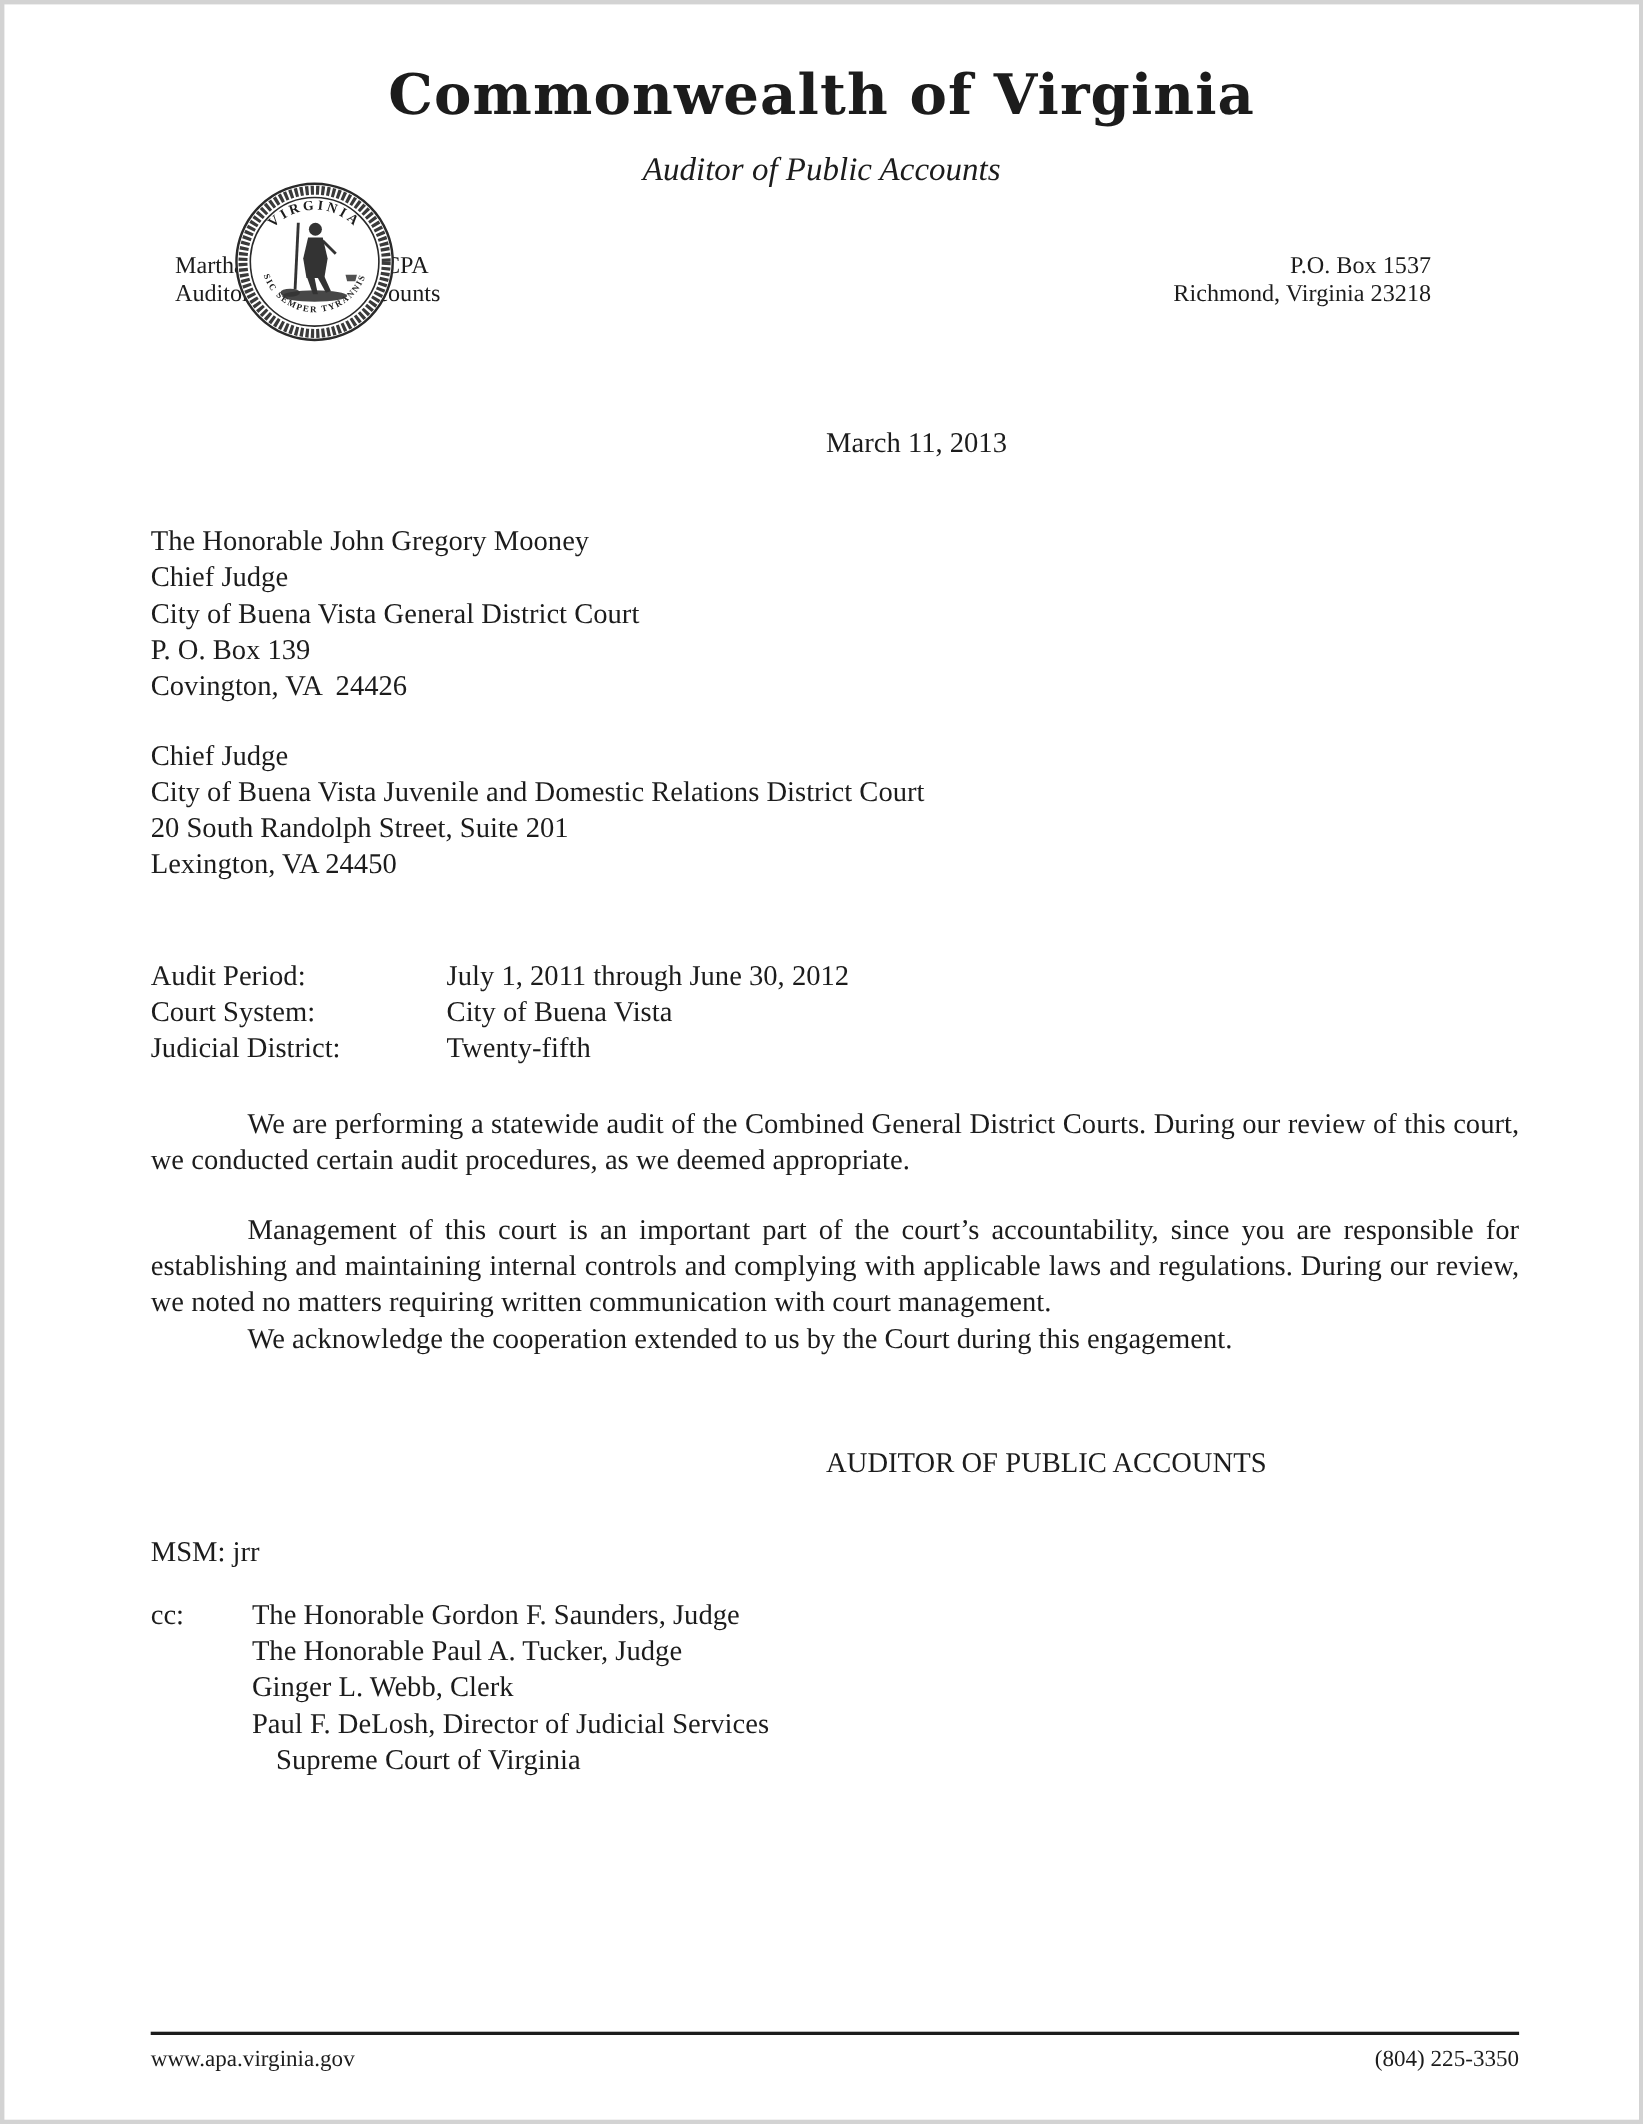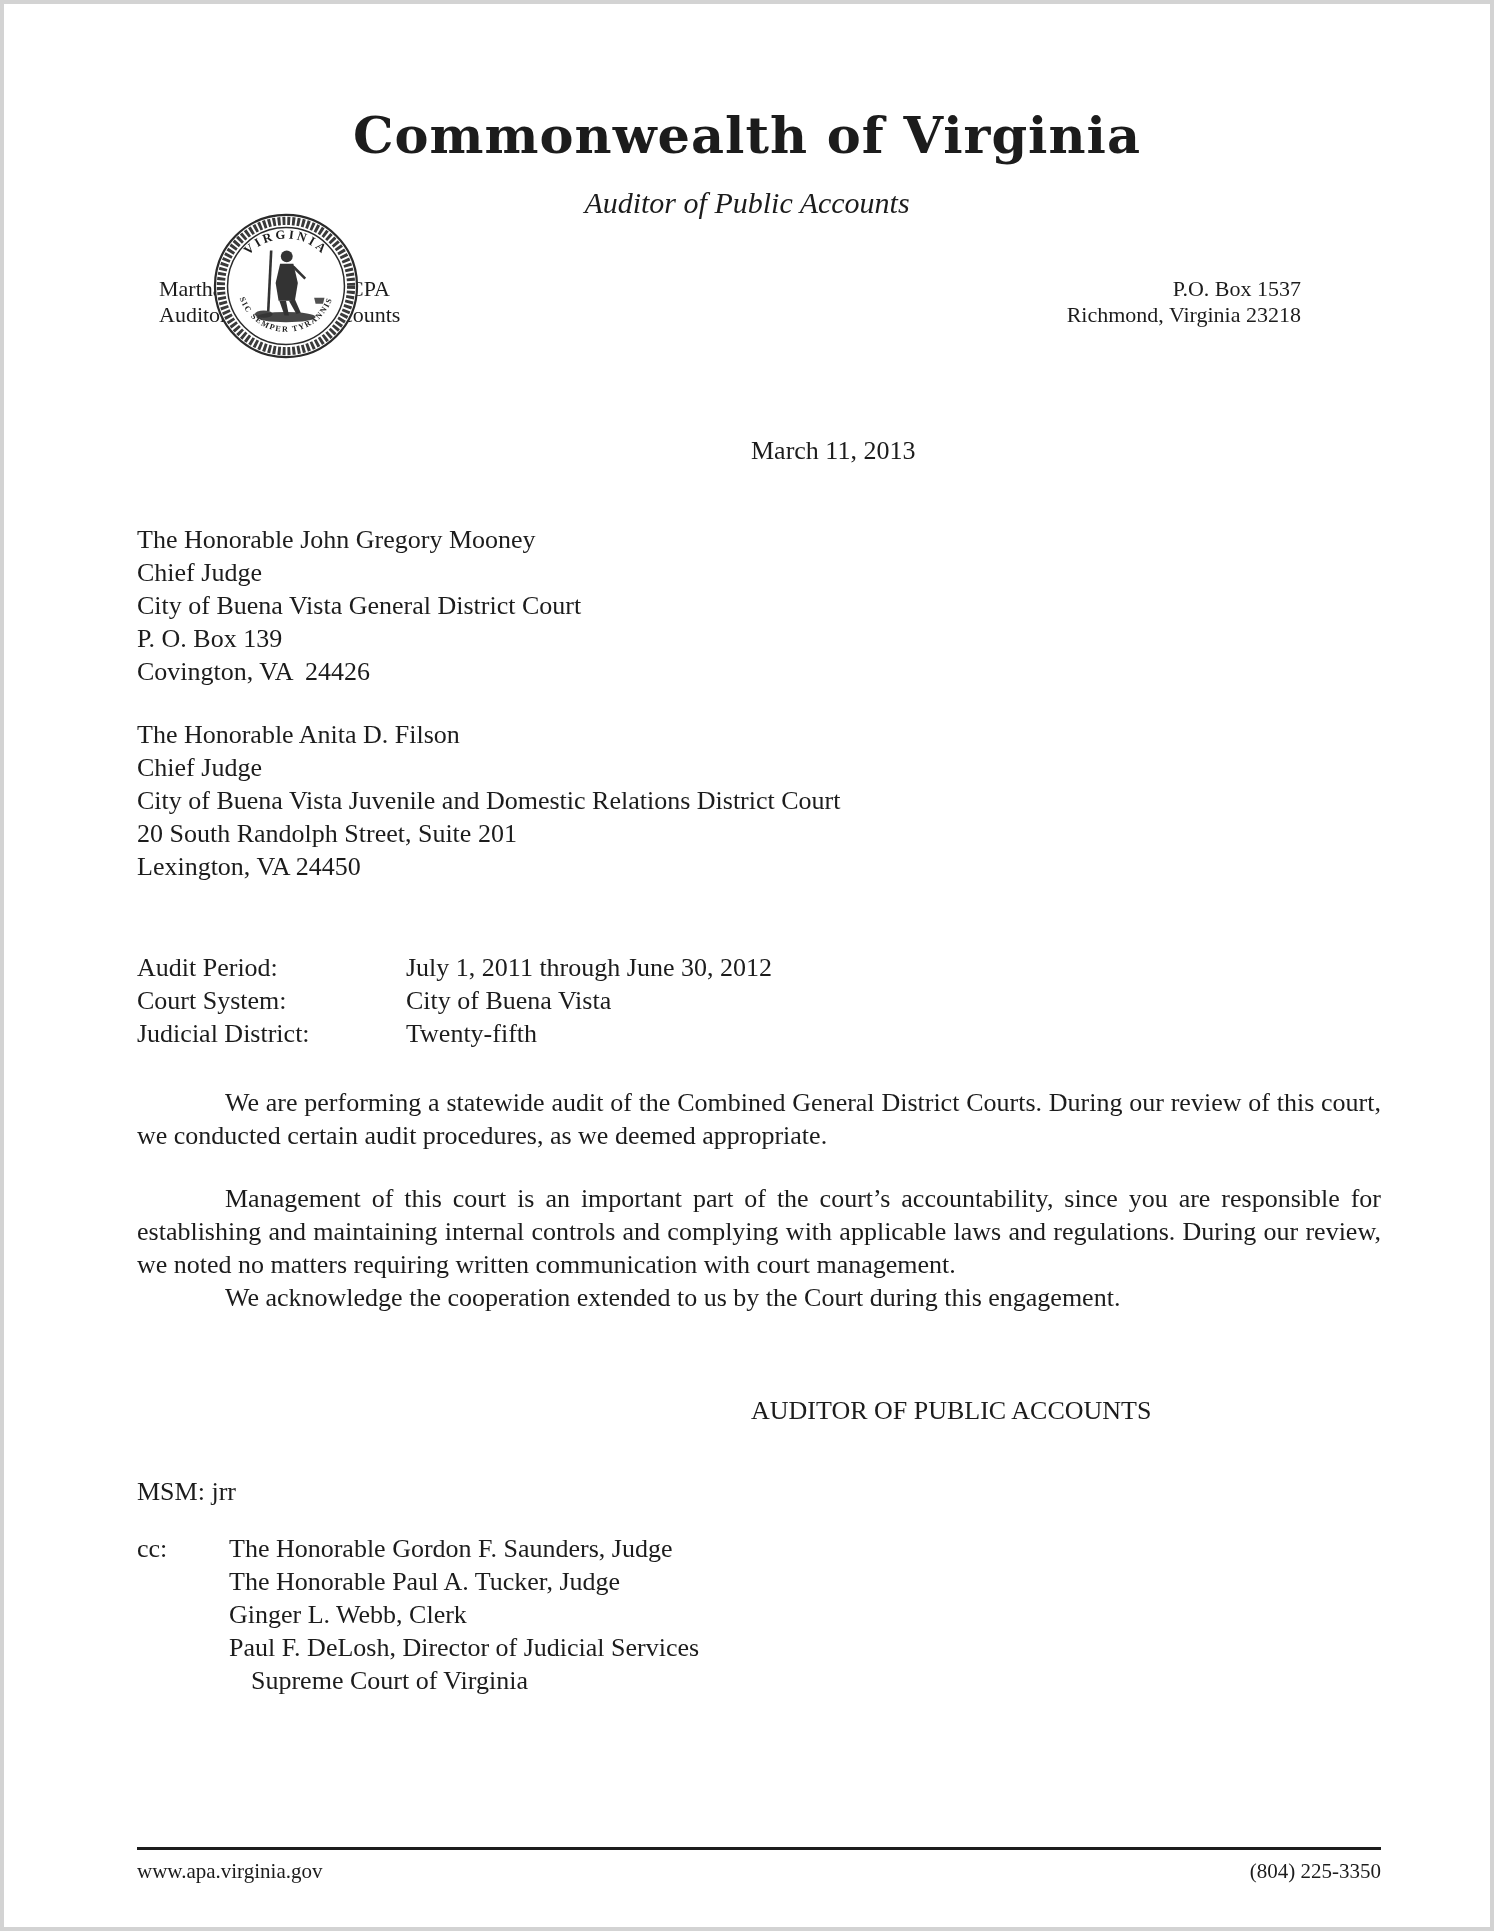--- a/index.html
+++ b/index.html
@@ -19,21 +19,21 @@
   
   .letterhead { position: relative; text-align: center; }
   .seal {
     position: absolute;
     left: 208px;
     top: 112px;
     width: 148px;
     height: 148px;
   }
   .lh-title {
-    margin-top: 96px;
+    margin-top: 48px;
     font-size: 51px;
     line-height: 70px;
     font-weight: bold;
     letter-spacing: 1px;
     font-family: "DejaVu Serif", "Liberation Serif", serif;
   }
   .lh-subtitle {
     margin-top: 16px;
     font-size: 30px;
     line-height: 34px;
@@ -150,21 +150,20 @@
 
     <div class="recipient">
       <div class="addr-line">The Honorable John Gregory Mooney</div>
       <div class="addr-line">Chief Judge</div>
       <div class="addr-line">City of Buena Vista General District Court</div>
       <div class="addr-line">P. O. Box 139</div>
       <div class="addr-line">Covington, VA  24426</div>
     </div>
 
     <div class="recipient">
-      <div class="addr-line">The Honorable Anita D. Filson</div>
       <div class="addr-line">Chief Judge</div>
       <div class="addr-line">City of Buena Vista Juvenile and Domestic Relations District Court</div>
       <div class="addr-line">20 South Randolph Street, Suite 201</div>
       <div class="addr-line">Lexington, VA 24450</div>
     </div>
 
     <div class="audit-details">
       <div class="audit-label">Audit Period:</div>
       <div class="audit-value">July 1, 2011 through June 30, 2012</div>
       <div class="audit-label">Court System:</div>

